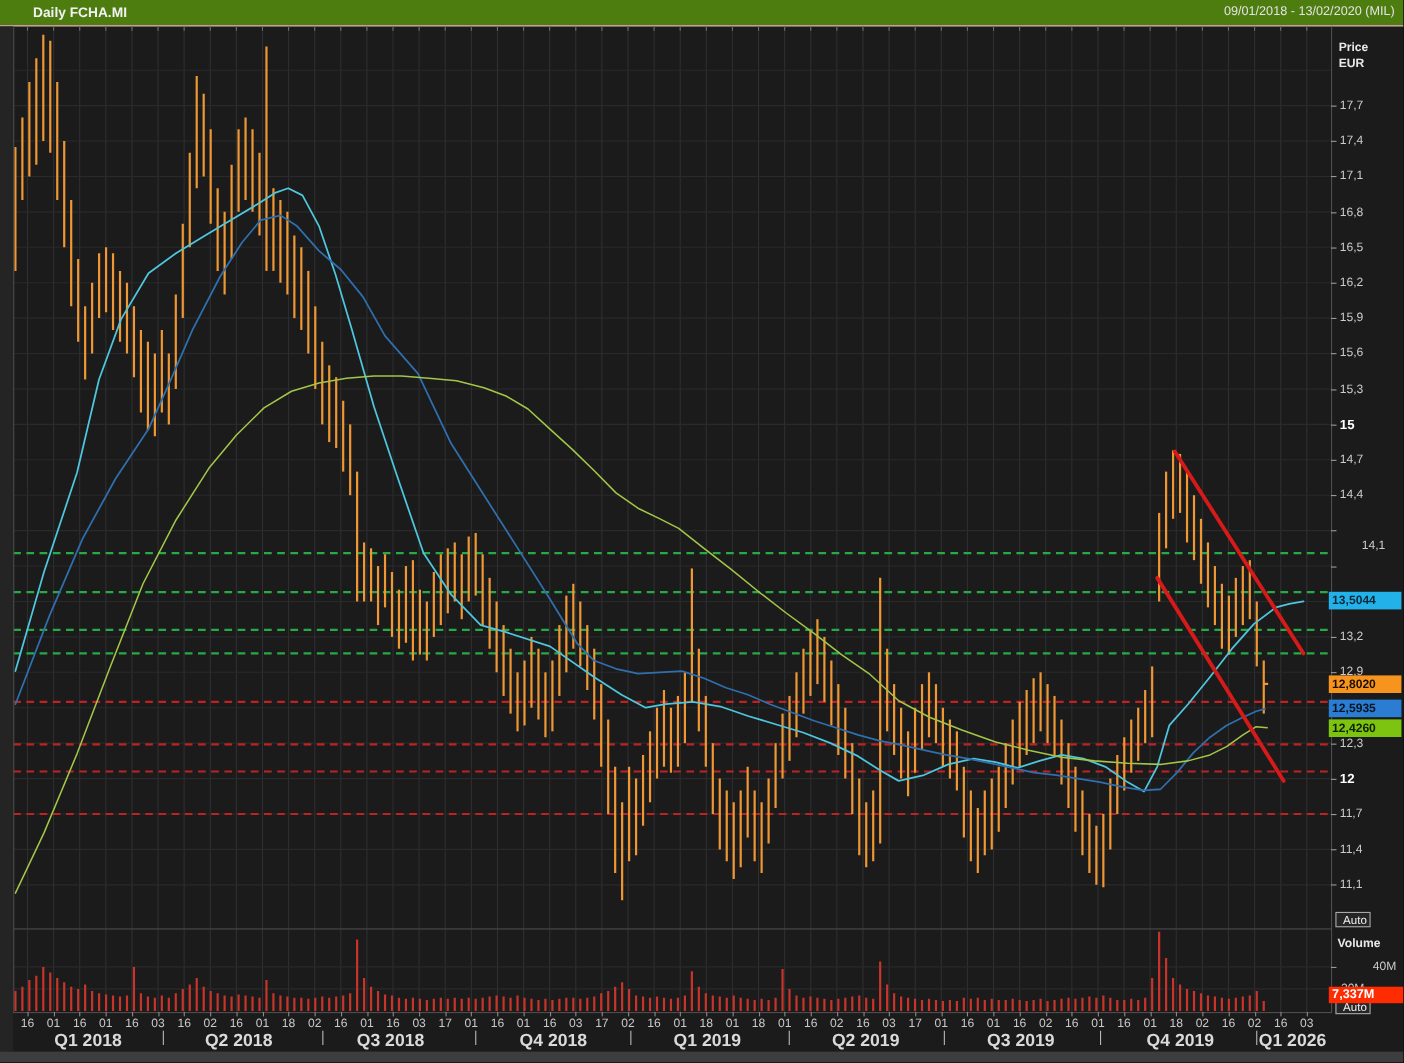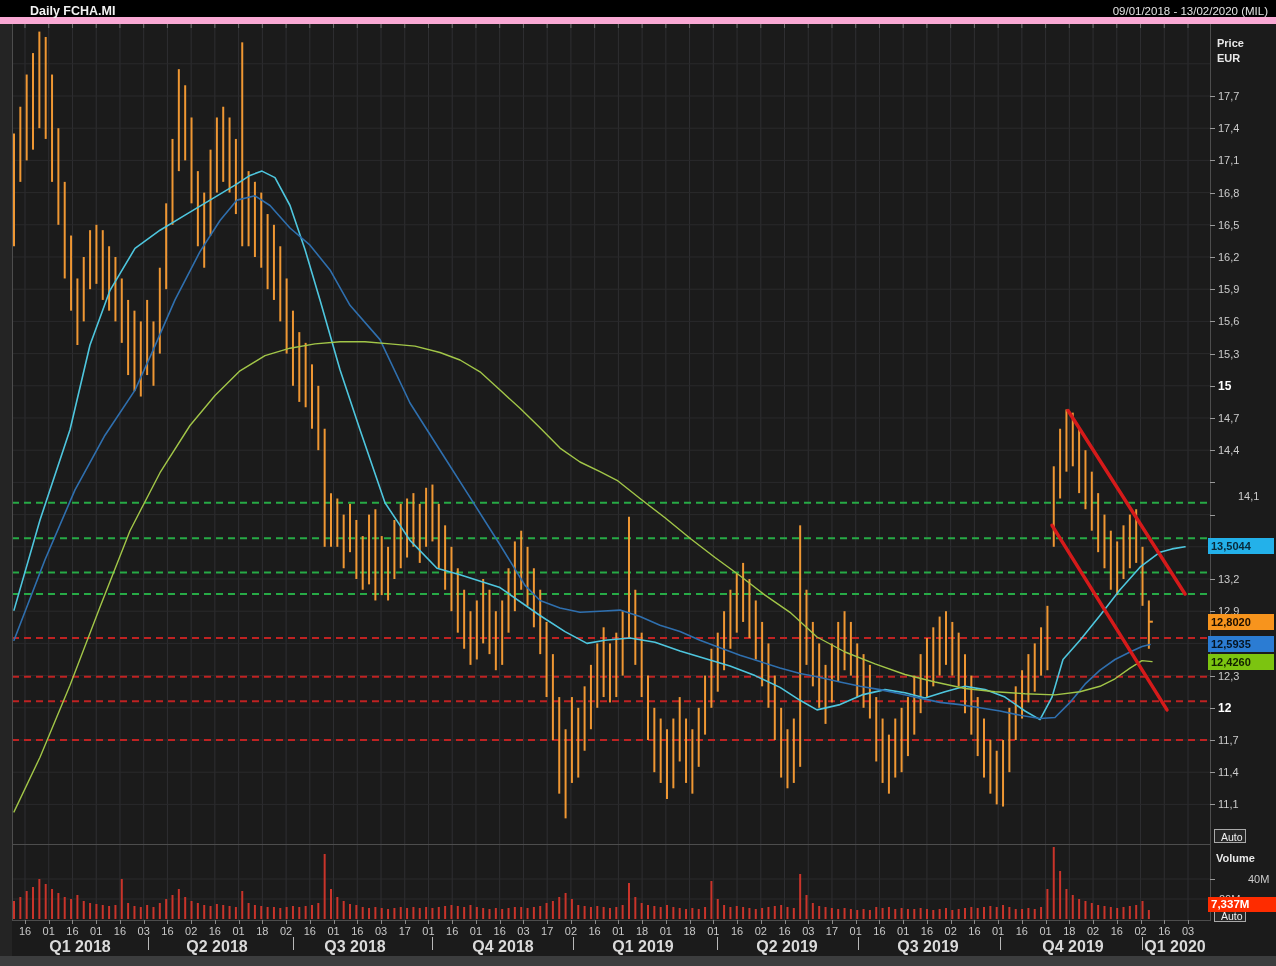--- a/index.html
+++ b/index.html
@@ -1,19 +1,19 @@
 <!DOCTYPE html>
 <html><head>
 <meta charset="utf-8">
 <style>
   html,body{margin:0;padding:0;background:#111;}
   #app{position:relative;width:1276px;height:966px;background:#1b1b1b;overflow:hidden;
        font-family:"Liberation Sans","DejaVu Sans",sans-serif;-webkit-font-smoothing:antialiased;}
-  .titlebar{position:absolute;left:0;top:0;width:1276px;height:24px;background:#000000;
-            border-bottom:7px solid #f9a8d4;box-sizing:border-box;}
+  .titlebar{position:absolute;left:0;top:0;width:1276px;height:24px;background:#4d7c0f;
+            border-bottom:1px solid #f9a8d4;box-sizing:border-box;}
   .titlebar .t{position:absolute;left:30px;top:4px;font-size:12.5px;font-weight:bold;color:#f2f2f2;}
   .titlebar .d{position:absolute;right:8px;top:5px;font-size:11.5px;color:#e3e3e3;}
   .left-strip{position:absolute;left:0;top:24px;width:12px;height:932px;background:#242424;}
   svg{position:absolute;display:block;}
   #priceSvg{left:12px;top:24px;}
   #volSvg{left:12px;top:844px;}
   .pane-border{position:absolute;background:#4d4d4d;}
   .right-axis{position:absolute;left:1210px;top:24px;width:66px;height:932px;font-size:11px;color:#cccccc;}
   .ra-title{position:absolute;left:7px;top:12px;font-weight:bold;color:#e8e8e8;line-height:15px;}
   .ptick{position:absolute;left:8px;width:50px;height:14px;line-height:14px;}
@@ -790,18 +790,18 @@
       <div class="qsep" style="left:1000px;"></div>
       <div class="qsep" style="left:1142px;"></div>
       <div class="qlab" style="left:80px;">Q1 2018</div>
       <div class="qlab" style="left:217px;">Q2 2018</div>
       <div class="qlab" style="left:355px;">Q3 2018</div>
       <div class="qlab" style="left:503px;">Q4 2018</div>
       <div class="qlab" style="left:643px;">Q1 2019</div>
       <div class="qlab" style="left:787px;">Q2 2019</div>
       <div class="qlab" style="left:928px;">Q3 2019</div>
       <div class="qlab" style="left:1073px;">Q4 2019</div>
-      <div class="qlab" style="left:1175px;">Q1 2020</div>
+      <div class="qlab" style="left:1175px;">Q1 2026</div>
     </div>
 
   <div class="bottom-strip"></div>
 
 </div>
 
 </body></html>

